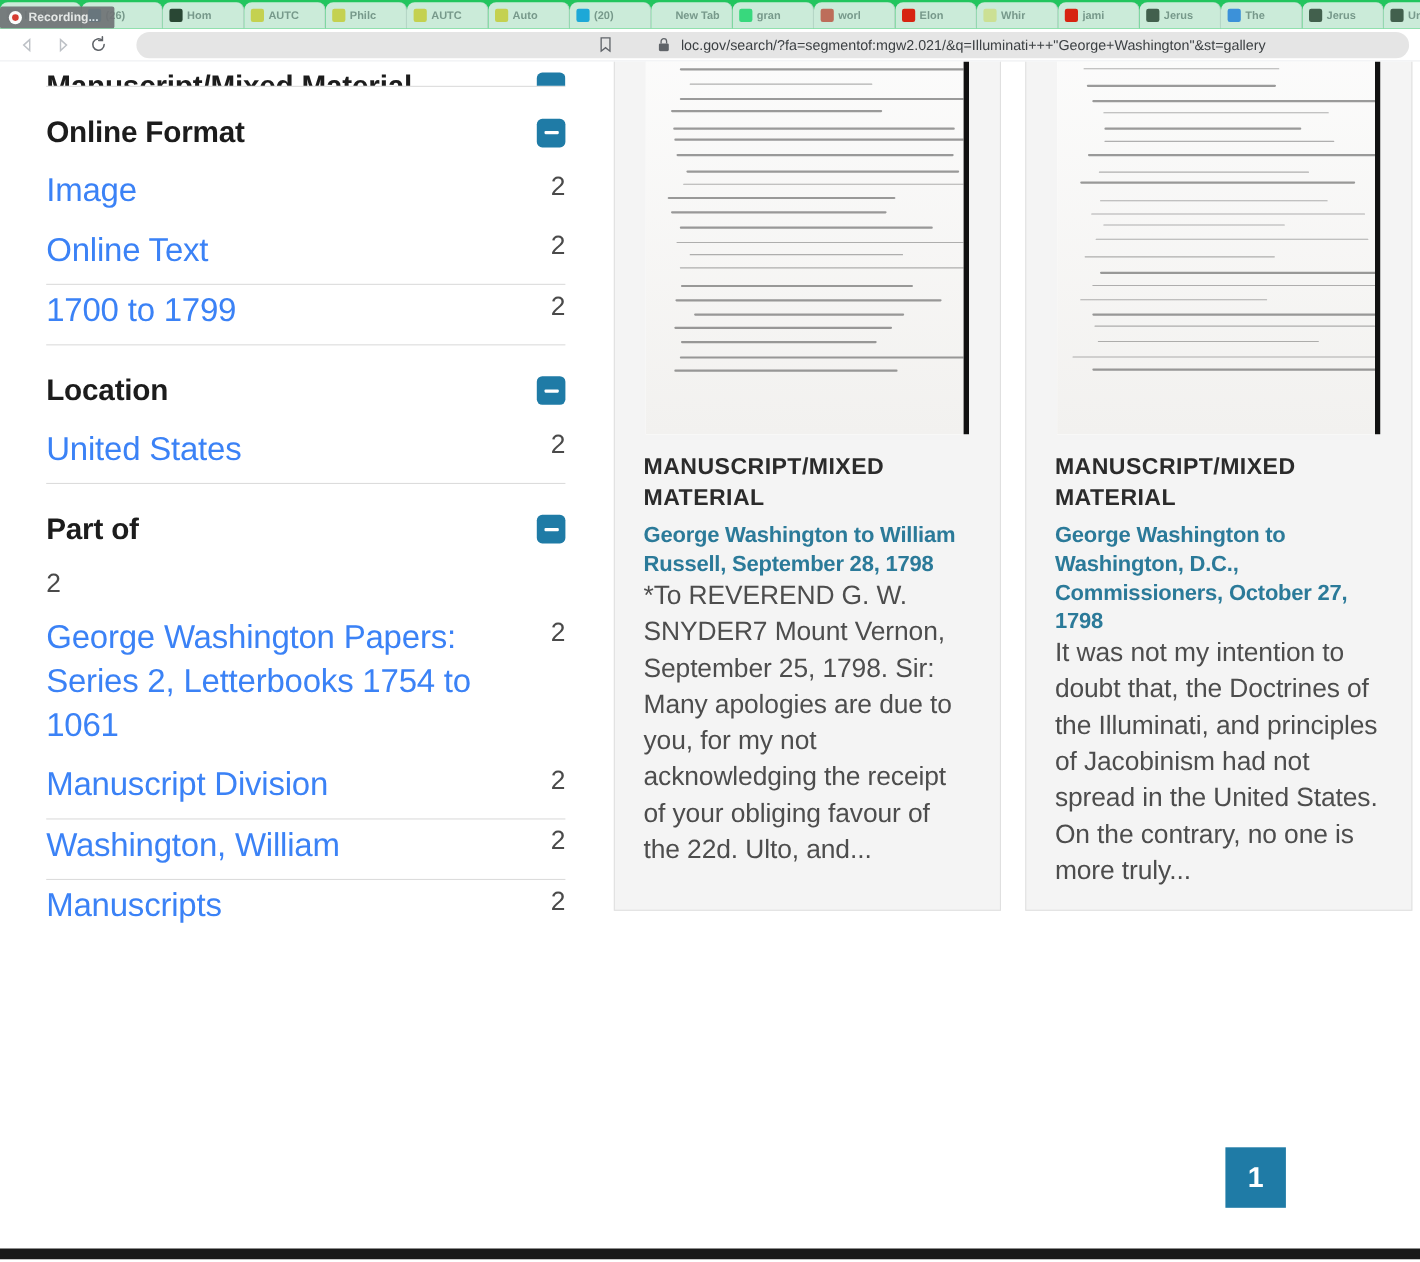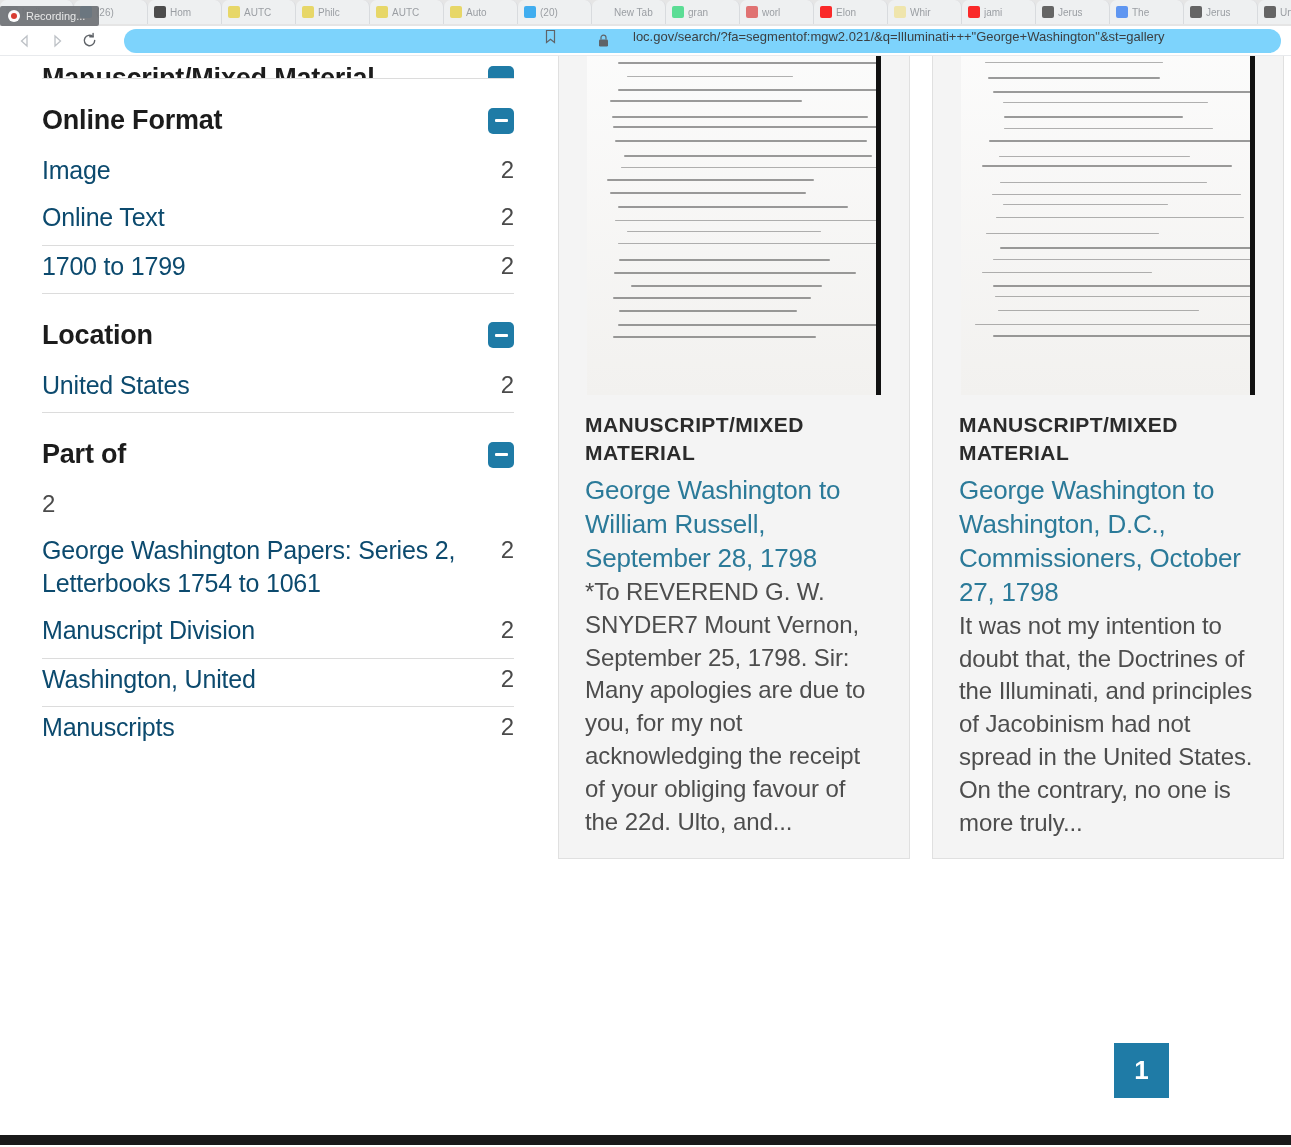--- a/index.html
+++ b/index.html
@@ -8,25 +8,26 @@
     overflow: hidden;
     background: #ffffff;
     font-family: "Liberation Sans", sans-serif;
   }
 
   
   .browser-chrome { width: 1291px; }
 
   .tabstrip {
     height: 26px;
-    background: #e5e5e5;
-    display: flex;
-    align-items: flex-start;
-    overflow: hidden;
-    position: relative;
+    background: #22c55e;
+    display: flex;
+    align-items: flex-end;
+    overflow: hidden;
+    position: relative;
+    font-weight: bold;
   }
   .tab {
     height: 24px;
     min-width: 74px;
     max-width: 74px;
     background: #f1f3f4;
     border-top-left-radius: 7px;
     border-top-right-radius: 7px;
     display: flex;
     align-items: center;
@@ -97,25 +98,26 @@
     display: flex; align-items: center; justify-content: center;
     color: #bdc1c6;
   }
   .nav-btn.enabled { color: #5f6368; }
   .nav-btn svg { display: block; }
 
   .omnibox {
     flex: 1;
     height: 24px;
     margin-left: 18px;
-    background: #7dd3fc;
+    background: #e5e5e5;
     border-radius: 13px;
     display: flex;
+    align-items: center;
     padding: 0 12px;
-    gap: 24px;
+    gap: 10px;
     font-size: 13px;
     color: #3c4043;
     position: relative;
   }
   .omnibox .lock-icon { color: #5f6368; display: flex; align-items: center; }
   .bookmark-icon {
     position: absolute;
     left: 420px;
     color: #5f6368;
     display: flex;
@@ -176,22 +178,22 @@
   }
 
   .facet-item {
     display: flex;
     align-items: flex-start;
     justify-content: space-between;
     padding: 4px 0 10px 0;
     gap: 14px;
   }
   .facet-label {
-    font-size: 25px;
-    color: #0c4a6e;
+    font-size: 30px;
+    color: #3b82f6;
     line-height: 1.33;
     letter-spacing: -.2px;
   }
   .facet-count {
     font-size: 24px;
     color: #4a4a4a;
     flex: 0 0 auto;
     line-height: 1.33;
   }
 
@@ -264,22 +266,22 @@
   .card-body { padding: 16px 26px 0 26px; }
   .card-kicker {
     font-size: 21px;
     font-weight: bold;
     color: #2b2b2b;
     letter-spacing: .4px;
     line-height: 1.32;
     margin-bottom: 8px;
   }
   .card-title {
-    font-size: 26px;
-    font-weight: normal;
+    font-size: 20px;
+    font-weight: bold;
     color: #2b7a99;
     line-height: 1.3;
     letter-spacing: -.2px;
     margin-bottom: 16px;
     cursor: pointer;
   }
   .card-desc {
     font-size: 24px;
     color: #4d4d4d;
     line-height: 1.37;
@@ -499,21 +501,21 @@
             <span class="facet-count">2</span>
           </div>
           <div class="facet-item">
             <span class="facet-label">Manuscript Division</span>
             <span class="facet-count">2</span>
           </div>
         </div>
         <div class="facet">
           <div class="facet-divider"></div>
           <div class="facet-item">
-            <span class="facet-label">Washington, United</span>
+            <span class="facet-label">Washington, William</span>
             <span class="facet-count">2</span>
           </div>
         </div>
         <div class="facet">
           <div class="facet-divider"></div>
           <div class="facet-item">
             <span class="facet-label">Manuscripts</span>
             <span class="facet-count">2</span>
           </div>
         </div>

